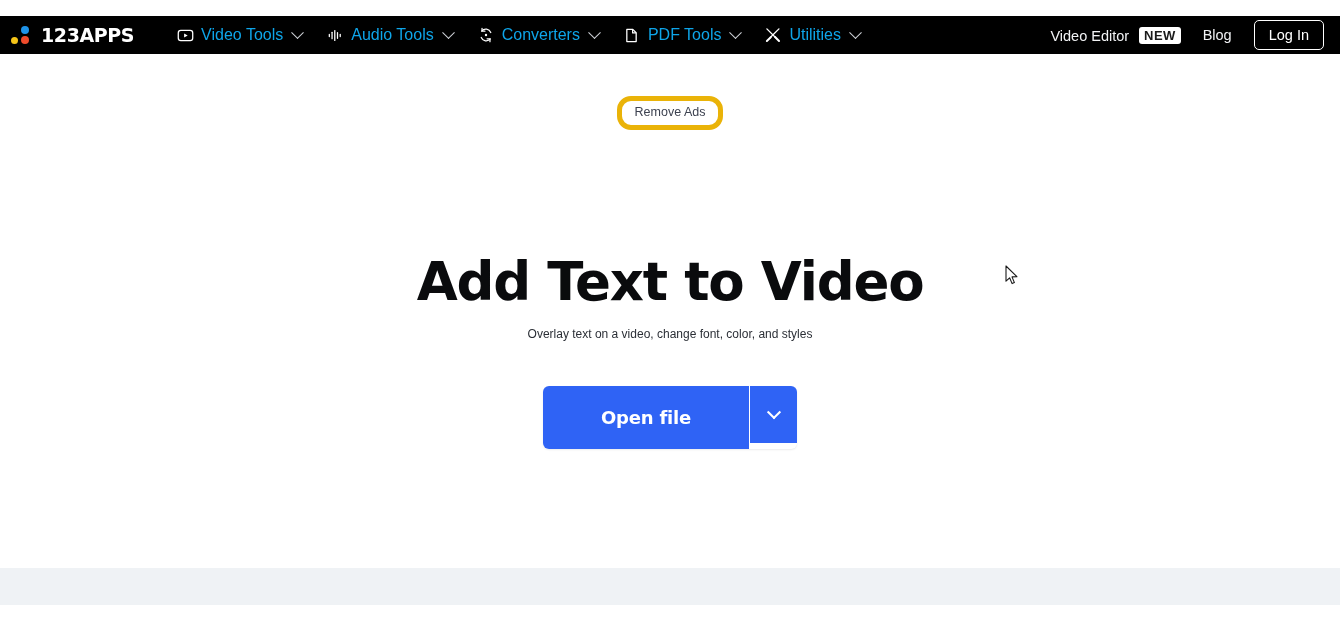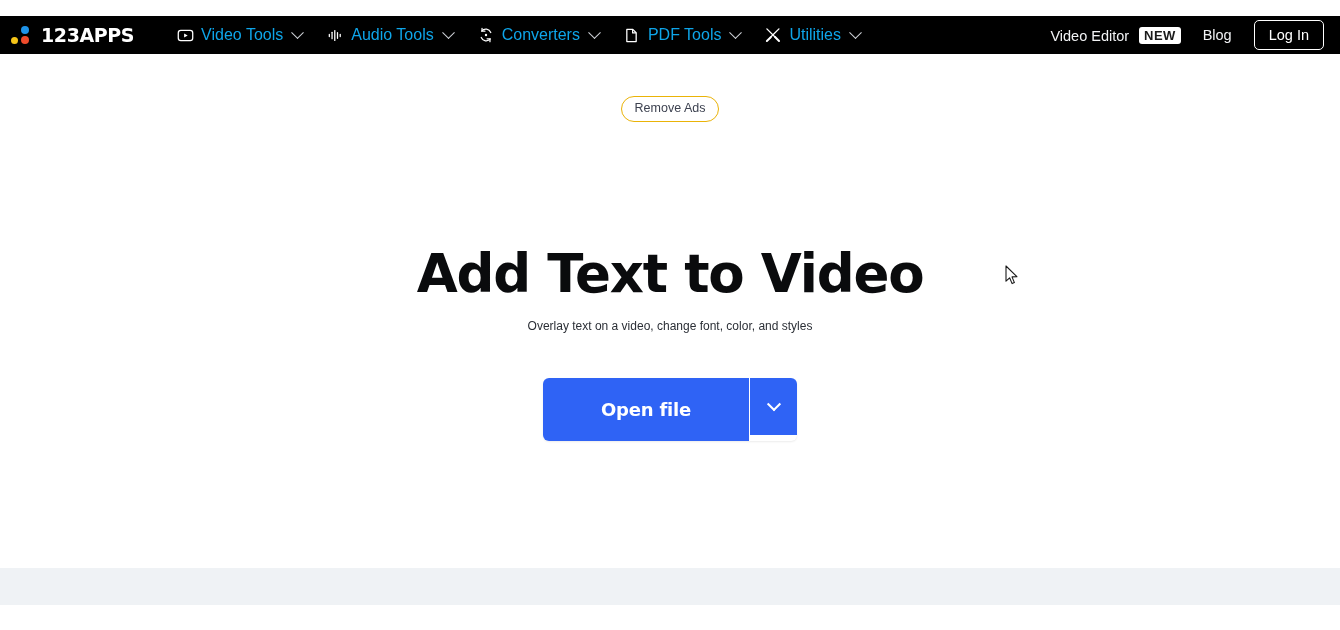--- a/index.html
+++ b/index.html
@@ -136,21 +136,21 @@
     height: 551px;
     position: relative;
   }
 
   .remove-ads-wrap {
     display: flex;
     justify-content: center;
     padding-top: 42px;
   }
   .remove-ads {
-    border: 1px solid #eab308;
+    border: 5px solid #eab308;
     border-radius: 14px;
     background: #ffffff;
     color: #3d4250;
     font-size: 12.5px;
     padding: 5px 13px 6px;
     cursor: pointer;
     line-height: 1;
   }
 
   .hero {

